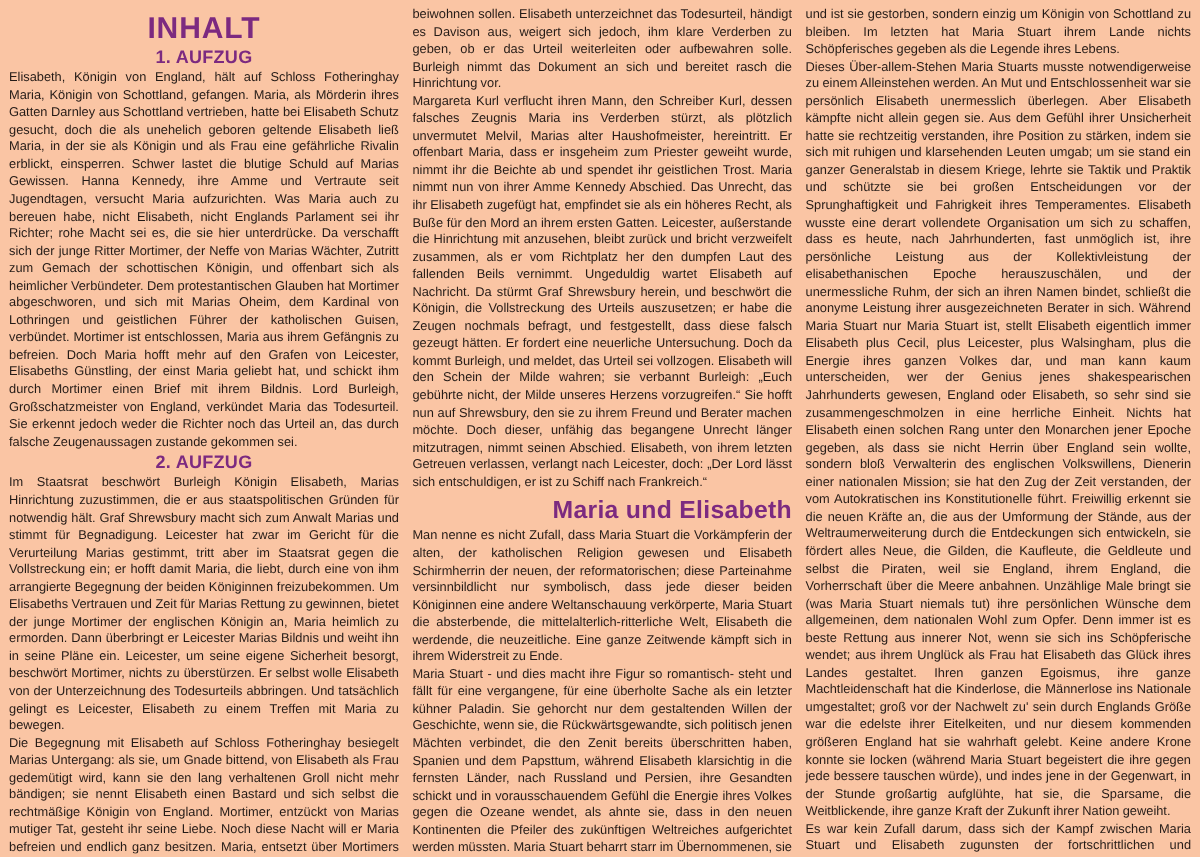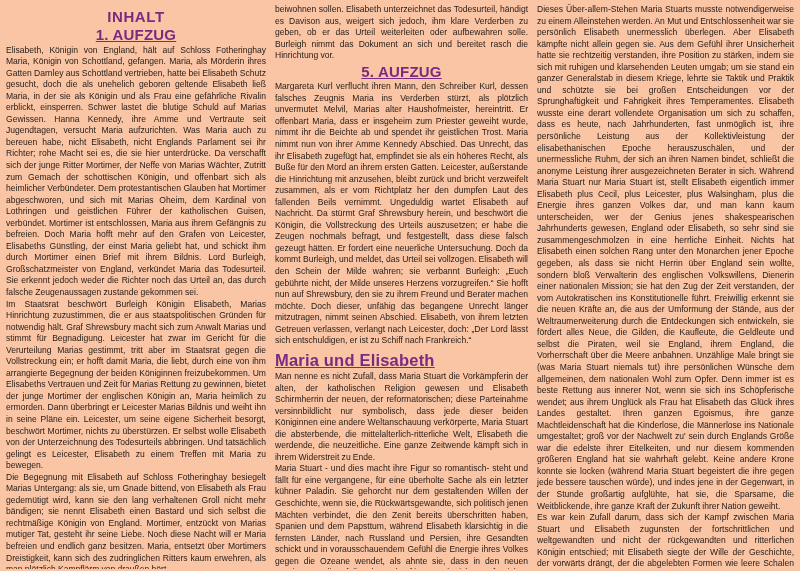--- a/index.html
+++ b/index.html
@@ -26,47 +26,45 @@
   .column {
     box-sizing: border-box;
     height: 100%;
     overflow: hidden;
   }
   .col-1 { width: 271px; padding-right: 7px; }
   .col-2 { width: 266px; padding-right: 7px; padding-left: 2px; }
   .col-3 { width: 263px; padding-left: 2px; }
 
   h1.main-title {
-    font-size: 15px;
+    font-size: 20px;
     font-weight: bold;
     color: #7c2a80;
     text-align: center;
     margin: 5px 0 3px 0;
     letter-spacing: 0.6px;
     line-height: 1;
   }
   h2.act-title {
-    font-size: 15px;
+    font-size: 12px;
     font-weight: bold;
     color: #7c2a80;
     text-align: center;
     margin: 2px 0 1px 0;
     letter-spacing: 0.2px;
     line-height: 1.1;
-    text-decoration: underline;
   }
   h2.section-title {
     font-size: 16.5px;
     font-weight: bold;
     color: #7c2a80;
-    text-align: left;
+    text-align: right;
     margin: 4px 0 2px 0;
     letter-spacing: 0.2px;
     line-height: 1.1;
-    text-decoration: underline;
   }
   p.body-text {
     font-size: 8.55px;
     line-height: 11.55px;
     color: #241b17;
     text-align: justify;
     text-justify: inter-word;
     margin: 0 0 0 0;
     hyphens: none;
     word-spacing: -0.15px;
@@ -74,33 +72,34 @@
 </style>
 </head>
 <body>
 
 <div class="page">
 
   <div class="column col-1">
     <h1 class="main-title">INHALT</h1>
     <h2 class="act-title">1. AUFZUG</h2>
     <p class="body-text">Elisabeth, Königin von England, hält auf Schloss Fotheringhay Maria, Königin von Schottland, gefangen. Maria, als Mörderin ihres Gatten Darnley aus Schottland vertrieben, hatte bei Elisabeth Schutz gesucht, doch die als unehelich geboren geltende Elisabeth ließ Maria, in der sie als Königin und als Frau eine gefährliche Rivalin erblickt, einsperren. Schwer lastet die blutige Schuld auf Marias Gewissen. Hanna Kennedy, ihre Amme und Vertraute seit Jugendtagen, versucht Maria aufzurichten. Was Maria auch zu bereuen habe, nicht Elisabeth, nicht Englands Parlament sei ihr Richter; rohe Macht sei es, die sie hier unterdrücke. Da verschafft sich der junge Ritter Mortimer, der Neffe von Marias Wächter, Zutritt zum Gemach der schottischen Königin, und offenbart sich als heimlicher Verbündeter. Dem protestantischen Glauben hat Mortimer abgeschworen, und sich mit Marias Oheim, dem Kardinal von Lothringen und geistlichen Führer der katholischen Guisen, verbündet. Mortimer ist entschlossen, Maria aus ihrem Gefängnis zu befreien. Doch Maria hofft mehr auf den Grafen von Leicester, Elisabeths Günstling, der einst Maria geliebt hat, und schickt ihm durch Mortimer einen Brief mit ihrem Bildnis. Lord Burleigh, Großschatzmeister von England, verkündet Maria das Todesurteil. Sie erkennt jedoch weder die Richter noch das Urteil an, das durch falsche Zeugenaussagen zustande gekommen sei.</p>
+    <h2 class="act-title">2. AUFZUG</h2>
     <p class="body-text">Im Staatsrat beschwört Burleigh Königin Elisabeth, Marias Hinrichtung zuzustimmen, die er aus staatspolitischen Gründen für notwendig hält. Graf Shrewsbury macht sich zum Anwalt Marias und stimmt für Begnadigung. Leicester hat zwar im Gericht für die Verurteilung Marias gestimmt, tritt aber im Staatsrat gegen die Vollstreckung ein; er hofft damit Maria, die liebt, durch eine von ihm arrangierte Begegnung der beiden Königinnen freizubekommen. Um Elisabeths Vertrauen und Zeit für Marias Rettung zu gewinnen, bietet der junge Mortimer der englischen Königin an, Maria heimlich zu ermorden. Dann überbringt er Leicester Marias Bildnis und weiht ihn in seine Pläne ein. Leicester, um seine eigene Sicherheit besorgt, beschwört Mortimer, nichts zu überstürzen. Er selbst wolle Elisabeth von der Unterzeichnung des Todesurteils abbringen. Und tatsächlich gelingt es Leicester, Elisabeth zu einem Treffen mit Maria zu bewegen.</p>
     <p class="body-text">Die Begegnung mit Elisabeth auf Schloss Fotheringhay besiegelt Marias Untergang: als sie, um Gnade bittend, von Elisabeth als Frau gedemütigt wird, kann sie den lang verhaltenen Groll nicht mehr bändigen; sie nennt Elisabeth einen Bastard und sich selbst die rechtmäßige Königin von England. Mortimer, entzückt von Marias mutiger Tat, gesteht ihr seine Liebe. Noch diese Nacht will er Maria befreien und endlich ganz besitzen. Maria, entsetzt über Mortimers Dreistigkeit, kann sich des zudringlichen Ritters kaum erwehren, als man plötzlich Kampflärm von draußen hört.</p>
 
   </div>
 
   <div class="column col-2">
     <p class="body-text">beiwohnen sollen. Elisabeth unterzeichnet das Todesurteil, händigt es Davison aus, weigert sich jedoch, ihm klare Verderben zu geben, ob er das Urteil weiterleiten oder aufbewahren solle. Burleigh nimmt das Dokument an sich und bereitet rasch die Hinrichtung vor.</p>
-    <h2 class="act-title">5. AUFZUG</h2>
     <p class="body-text">Margareta Kurl verflucht ihren Mann, den Schreiber Kurl, dessen falsches Zeugnis Maria ins Verderben stürzt, als plötzlich unvermutet Melvil, Marias alter Haushofmeister, hereintritt. Er offenbart Maria, dass er insgeheim zum Priester geweiht wurde, nimmt ihr die Beichte ab und spendet ihr geistlichen Trost. Maria nimmt nun von ihrer Amme Kennedy Abschied. Das Unrecht, das ihr Elisabeth zugefügt hat, empfindet sie als ein höheres Recht, als Buße für den Mord an ihrem ersten Gatten. Leicester, außerstande die Hinrichtung mit anzusehen, bleibt zurück und bricht verzweifelt zusammen, als er vom Richtplatz her den dumpfen Laut des fallenden Beils vernimmt. Ungeduldig wartet Elisabeth auf Nachricht. Da stürmt Graf Shrewsbury herein, und beschwört die Königin, die Vollstreckung des Urteils auszusetzen; er habe die Zeugen nochmals befragt, und festgestellt, dass diese falsch gezeugt hätten. Er fordert eine neuerliche Untersuchung. Doch da kommt Burleigh, und meldet, das Urteil sei vollzogen. Elisabeth will den Schein der Milde wahren; sie verbannt Burleigh: „Euch gebührte nicht, der Milde unseres Herzens vorzugreifen.“ Sie hofft nun auf Shrewsbury, den sie zu ihrem Freund und Berater machen möchte. Doch dieser, unfähig das begangene Unrecht länger mitzutragen, nimmt seinen Abschied. Elisabeth, von ihrem letzten Getreuen verlassen, verlangt nach Leicester, doch: „Der Lord lässt sich entschuldigen, er ist zu Schiff nach Frankreich.“</p>
     <h2 class="section-title">Maria und Elisabeth</h2>
     <p class="body-text">Man nenne es nicht Zufall, dass Maria Stuart die Vorkämpferin der alten, der katholischen Religion gewesen und Elisabeth Schirmherrin der neuen, der reformatorischen; diese Parteinahme versinnbildlicht nur symbolisch, dass jede dieser beiden Königinnen eine andere Weltanschauung verkörperte, Maria Stuart die absterbende, die mittelalterlich-ritterliche Welt, Elisabeth die werdende, die neuzeitliche. Eine ganze Zeitwende kämpft sich in ihrem Widerstreit zu Ende.</p>
     <p class="body-text">Maria Stuart - und dies macht ihre Figur so romantisch- steht und fällt für eine vergangene, für eine überholte Sache als ein letzter kühner Paladin. Sie gehorcht nur dem gestaltenden Willen der Geschichte, wenn sie, die Rückwärtsgewandte, sich politisch jenen Mächten verbindet, die den Zenit bereits überschritten haben, Spanien und dem Papsttum, während Elisabeth klarsichtig in die fernsten Länder, nach Russland und Persien, ihre Gesandten schickt und in vorausschauendem Gefühl die Energie ihres Volkes gegen die Ozeane wendet, als ahnte sie, dass in den neuen Kontinenten die Pfeiler des zukünftigen Weltreiches aufgerichtet werden müssten. Maria Stuart beharrt starr im Übernommenen, sie kommt über die dynastische Auffassung des Königtums nicht hinaus. Das Land ist nach ihrer Meinung an den Herrscher gebunden, nicht aber der Herrscher an sein Land; eigentlich ist Maria Stuart all diese Jahre nur Königin über Schottland gewesen und niemals eine Königin für Schottland. Die hundert Briefe, die sie geschrieben, gelten alle nur der Befestigung, der Erweiterung ihres persönlichen Rechtes, aber völlig vermisst man einen einzigen, der sich mit dem Volkswohl, mit der Förderung von Handel, Schifffahrt oder Kriegsmacht befasste. Wie ihre Sprache in Dichtung und Konversation zeitlebens die französische blieb, so ist auch ihr Denken, ihr Fühlen nie ein schottisches, ein nationales geworden; nicht für Schottland hat sie gelebt</p>
   </div>
 
   <div class="column col-3">
+    <p class="body-text">und ist sie gestorben, sondern einzig um Königin von Schottland zu bleiben. Im letzten hat Maria Stuart ihrem Lande nichts Schöpferisches gegeben als die Legende ihres Lebens.</p>
     <p class="body-text">Dieses Über-allem-Stehen Maria Stuarts musste notwendigerweise zu einem Alleinstehen werden. An Mut und Entschlossenheit war sie persönlich Elisabeth unermesslich überlegen. Aber Elisabeth kämpfte nicht allein gegen sie. Aus dem Gefühl ihrer Unsicherheit hatte sie rechtzeitig verstanden, ihre Position zu stärken, indem sie sich mit ruhigen und klarsehenden Leuten umgab; um sie stand ein ganzer Generalstab in diesem Kriege, lehrte sie Taktik und Praktik und schützte sie bei großen Entscheidungen vor der Sprunghaftigkeit und Fahrigkeit ihres Temperamentes. Elisabeth wusste eine derart vollendete Organisation um sich zu schaffen, dass es heute, nach Jahrhunderten, fast unmöglich ist, ihre persönliche Leistung aus der Kollektivleistung der elisabethanischen Epoche herauszuschälen, und der unermessliche Ruhm, der sich an ihren Namen bindet, schließt die anonyme Leistung ihrer ausgezeichneten Berater in sich. Während Maria Stuart nur Maria Stuart ist, stellt Elisabeth eigentlich immer Elisabeth plus Cecil, plus Leicester, plus Walsingham, plus die Energie ihres ganzen Volkes dar, und man kann kaum unterscheiden, wer der Genius jenes shakespearischen Jahrhunderts gewesen, England oder Elisabeth, so sehr sind sie zusammengeschmolzen in eine herrliche Einheit. Nichts hat Elisabeth einen solchen Rang unter den Monarchen jener Epoche gegeben, als dass sie nicht Herrin über England sein wollte, sondern bloß Verwalterin des englischen Volkswillens, Dienerin einer nationalen Mission; sie hat den Zug der Zeit verstanden, der vom Autokratischen ins Konstitutionelle führt. Freiwillig erkennt sie die neuen Kräfte an, die aus der Umformung der Stände, aus der Weltraumerweiterung durch die Entdeckungen sich entwickeln, sie fördert alles Neue, die Gilden, die Kaufleute, die Geldleute und selbst die Piraten, weil sie England, ihrem England, die Vorherrschaft über die Meere anbahnen. Unzählige Male bringt sie (was Maria Stuart niemals tut) ihre persönlichen Wünsche dem allgemeinen, dem nationalen Wohl zum Opfer. Denn immer ist es beste Rettung aus innerer Not, wenn sie sich ins Schöpferische wendet; aus ihrem Unglück als Frau hat Elisabeth das Glück ihres Landes gestaltet. Ihren ganzen Egoismus, ihre ganze Machtleidenschaft hat die Kinderlose, die Männerlose ins Nationale umgestaltet; groß vor der Nachwelt zu' sein durch Englands Größe war die edelste ihrer Eitelkeiten, und nur diesem kommenden größeren England hat sie wahrhaft gelebt. Keine andere Krone konnte sie locken (während Maria Stuart begeistert die ihre gegen jede bessere tauschen würde), und indes jene in der Gegenwart, in der Stunde großartig aufglühte, hat sie, die Sparsame, die Weitblickende, ihre ganze Kraft der Zukunft ihrer Nation geweiht.</p>
     <p class="body-text">Es war kein Zufall darum, dass sich der Kampf zwischen Maria Stuart und Elisabeth zugunsten der fortschrittlichen und weltgewandten und nicht der rückgewandten und ritterlichen Königin entschied; mit Elisabeth siegte der Wille der Geschichte, der vorwärts drängt, der die abgelebten Formen wie leere Schalen hinter sich schleudert und seine Kraft in immer anderen schöpferisch versucht. In ihrem Leben verkörpert sich die Energie einer Nation, die ihre Stelle im Weltall erobern will, in Maria Stuarts Ende stirbt nur prächtig und heldisch eine ritterliche Vergangenheit. Aber dennoch erfüllt jede in diesem Kampfe vollendet ihren Sinn: Elisabeth, die Realistin, siegt in der Geschichte, Maria Stuart, die Romantikerin, in Dichtung und Legende.</p>
 
   </div>
 
 </div>
 
 </body></html>

